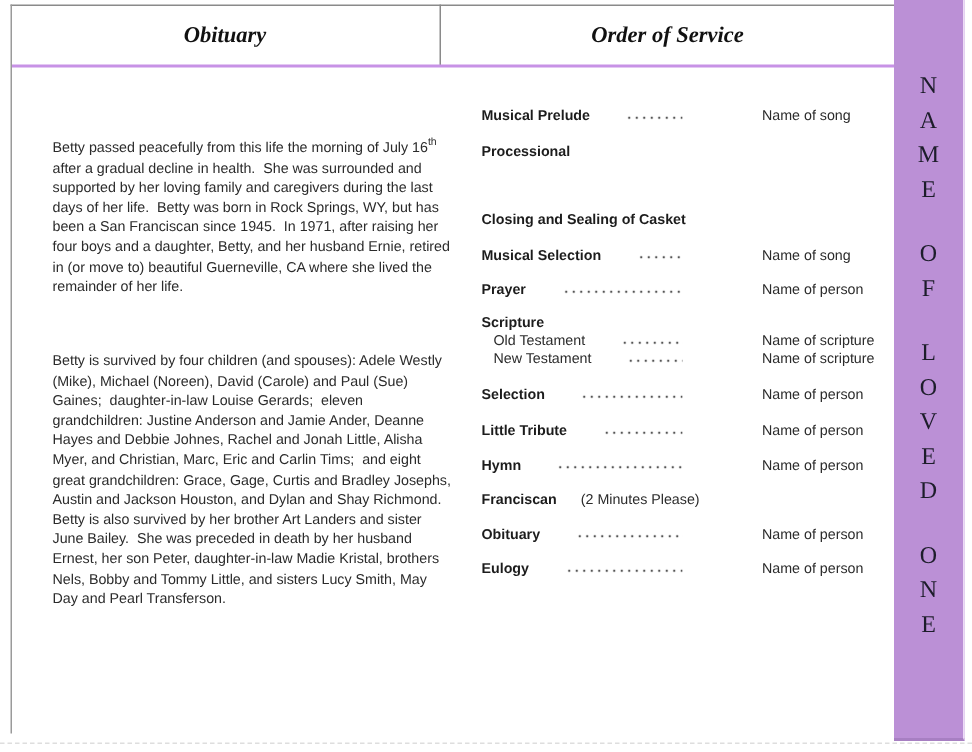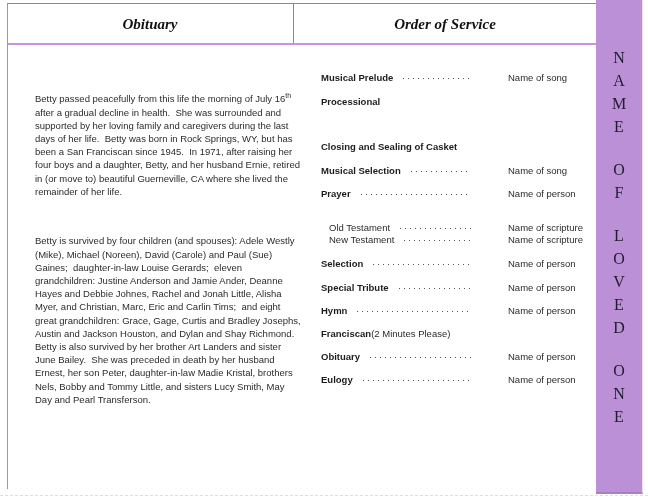--- a/index.html
+++ b/index.html
@@ -23,21 +23,21 @@
   .header-right{left:293px;width:304px;}
   
   .obituary{
     position:absolute;left:35px;top:66px;width:268px;
     font-size:9.5px;line-height:13.2px;color:#2b2b2b;white-space:pre-wrap;
   }
   .obituary p{margin:0 0 10px 0;}
   .obituary sup{font-size:7px;line-height:0;}
   
   .service{position:absolute;left:321px;top:0;width:257px;height:420px;font-size:9.5px;color:#2b2b2b;}
-  .svc-row{position:absolute;left:0;right:0;display:flex;align-items:baseline;}
+  .svc-row{position:absolute;left:0;right:0;display:flex;align-items:baseline;gap:16px;}
   .svc-label{font-weight:bold;white-space:nowrap;color:#1c1c1c;}
   .svc-sub .svc-label{font-weight:normal;padding-left:8px;color:#2b2b2b;}
   .svc-note{margin-left:0;white-space:nowrap;}
   .svc-value{width:70px;flex-shrink:0;white-space:nowrap;margin-left:27px;}
   .leader{
     flex:1;height:5px;align-self:flex-end;margin:0 10px 2px 8px;
     background-image:radial-gradient(circle,#555 0.9px,rgba(0,0,0,0) 1px);
     background-size:5px 5px;background-repeat:repeat-x;background-position:0 100%;
   }
   
@@ -93,41 +93,44 @@
     <span class="leader"></span>
     <span class="svc-value">Name of song</span>
   </div>
 
   <div class="svc-row" style="top:188px">
     <span class="svc-label">Prayer</span>
     <span class="leader"></span>
     <span class="svc-value">Name of person</span>
   </div>
 
+  <div class="svc-row" style="top:210px">
+    <span class="svc-label">Scripture</span>
+  </div>
 
   <div class="svc-row svc-sub" style="top:222px">
     <span class="svc-label">Old Testament</span>
     <span class="leader"></span>
     <span class="svc-value">Name of scripture</span>
   </div>
 
   <div class="svc-row svc-sub" style="top:234px">
     <span class="svc-label">New Testament</span>
     <span class="leader"></span>
     <span class="svc-value">Name of scripture</span>
   </div>
 
   <div class="svc-row" style="top:258px">
     <span class="svc-label">Selection</span>
     <span class="leader"></span>
     <span class="svc-value">Name of person</span>
   </div>
 
   <div class="svc-row" style="top:282px">
-    <span class="svc-label">Special Tribute</span>
+    <span class="svc-label">Little Tribute</span>
     <span class="leader"></span>
     <span class="svc-value">Name of person</span>
   </div>
 
   <div class="svc-row" style="top:305px">
     <span class="svc-label">Hymn</span>
     <span class="leader"></span>
     <span class="svc-value">Name of person</span>
   </div>
 

